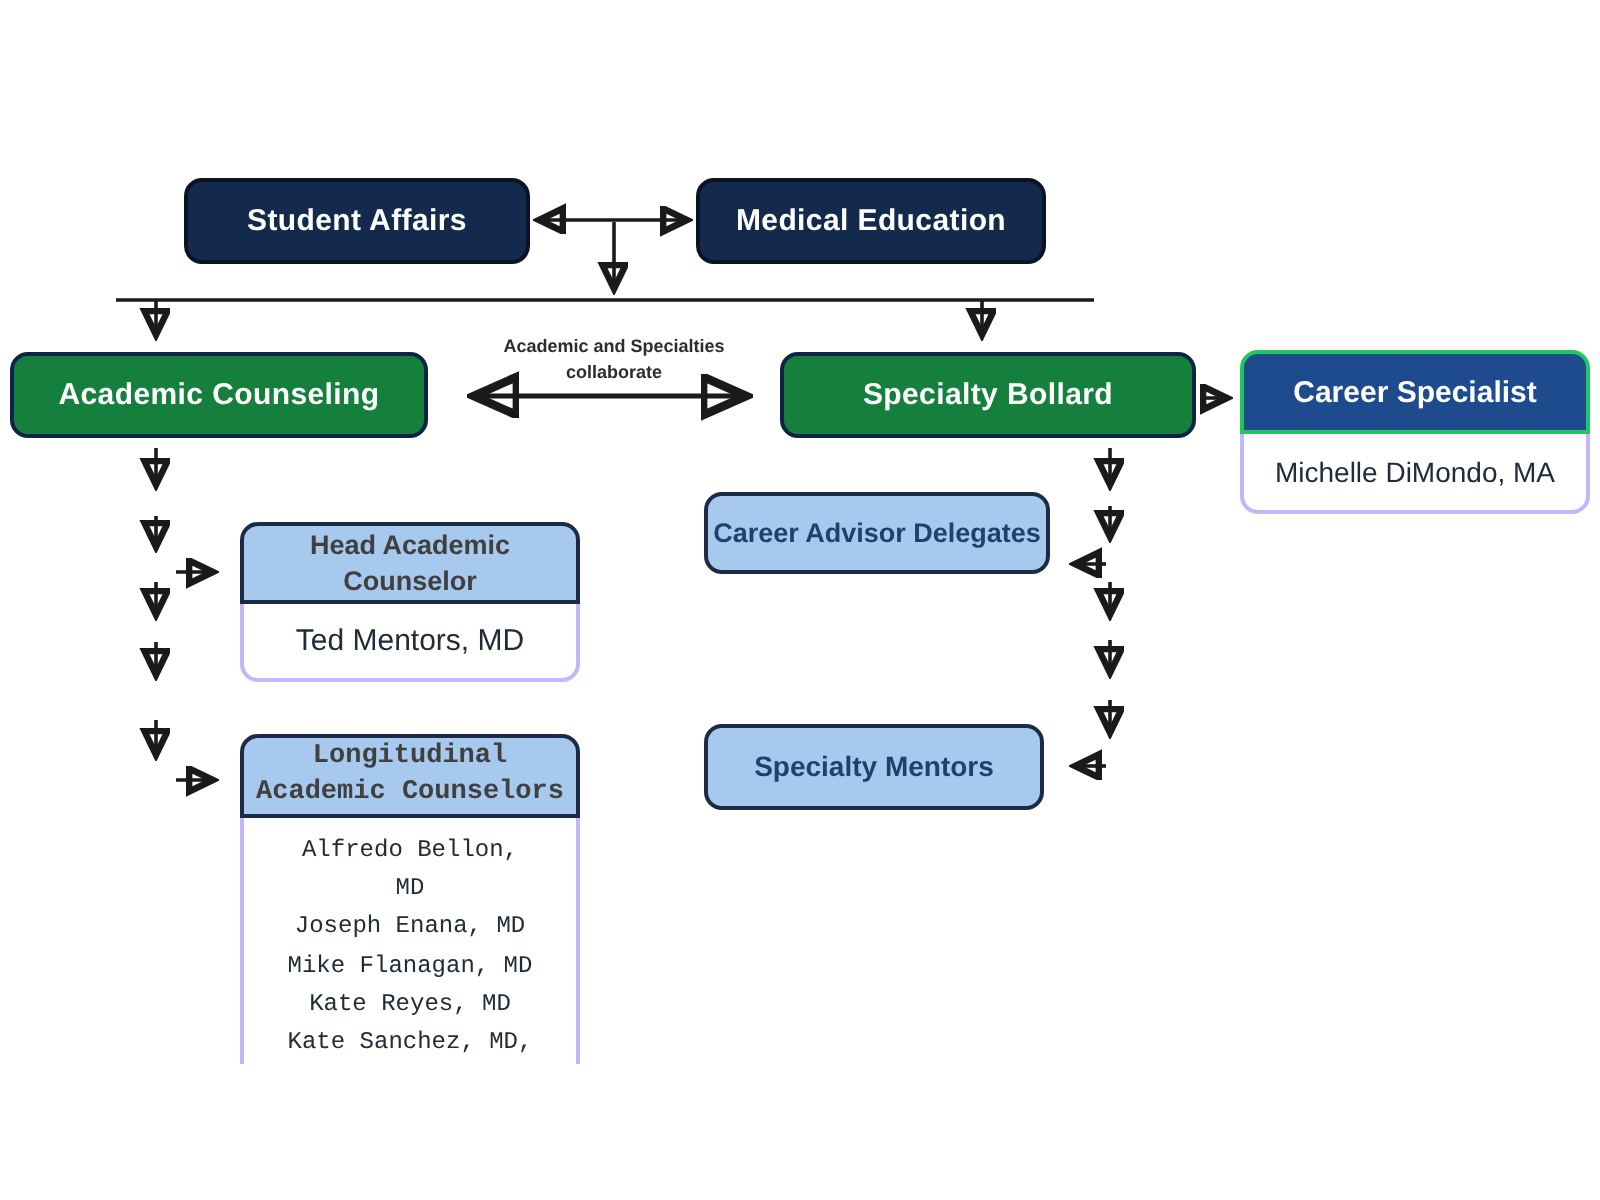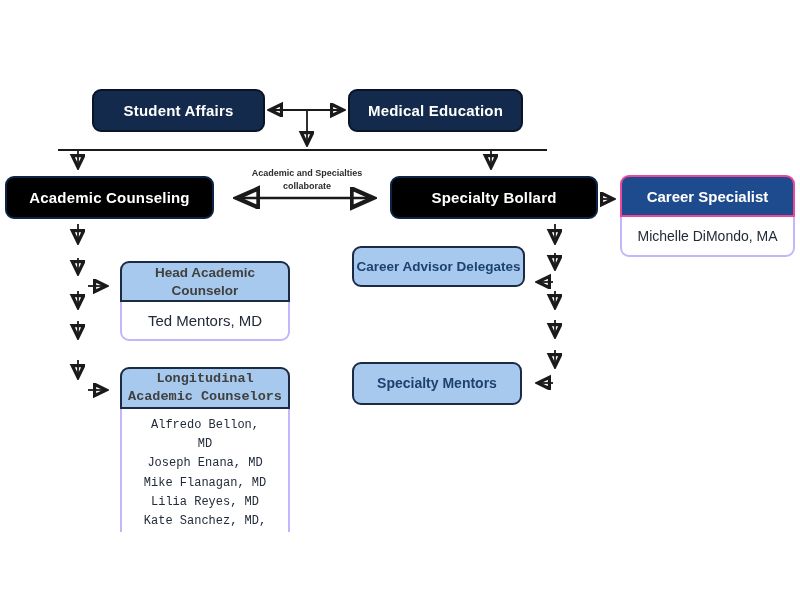--- a/index.html
+++ b/index.html
@@ -38,21 +38,21 @@
   }
   .dark {
     background: #132a4d;
     border: 2px solid #0a1426;
     color: #ffffff;
     font-size: 15px;
     font-weight: 600;
     letter-spacing: 0.2px;
   }
   .mid {
-    background: #000000;
+    background: #15803d;
     border: 2px solid #0e2446;
     color: #ffffff;
     font-size: 15px;
     font-weight: 600;
     letter-spacing: 0.2px;
   }
   .group { position: absolute; }
   .group .header {
     display: flex;
     align-items: center;
@@ -65,21 +65,21 @@
   .group .header.light {
     background: #a6c9ed;
     border: 2px solid #1c2b45;
     color: #404040;
     font-size: 13.5px;
     font-weight: 600;
     line-height: 1.3;
   }
   .group .header.mid2 {
     background: #1e4b8e;
-    border: 2px solid #ec4899;
+    border: 2px solid #22c55e;
     color: #ffffff;
     font-size: 15px;
     font-weight: 600;
   }
   .group .body {
     background: #ffffff;
     border: 2px solid #c4b5fd;
     border-radius: 0 0 9px 9px;
     margin-top: -2px;
     display: flex;
@@ -183,21 +183,21 @@
       <div class="person-name">Ted Mentors, MD</div>
     </div>
   </div>
 
   <div class="group" style="left:120px; top:367px; width:170px;font-family:Liberation Mono, monospace;">
     <div class="header light" style="height:42px;">Longitudinal Academic Counselors</div>
     <div class="body member-list" style="min-height:100px;">
         <div>Alfredo Bellon, MD</div>
         <div>Joseph Enana, MD</div>
         <div>Mike Flanagan, MD</div>
-        <div>Lilia Reyes, MD</div>
+        <div>Kate Reyes, MD</div>
         <div>Kate Sanchez, MD, MSc</div>
       </div>
   </div>
 
   <div class="box lightbox" style="left:352px; top:246px; width:173px; height:41px;">Career Advisor Delegates</div>
 
   <div class="box lightbox single" style="left:352px; top:362px; width:170px; height:43px;">Specialty Mentors</div>
 
 </div>
 

